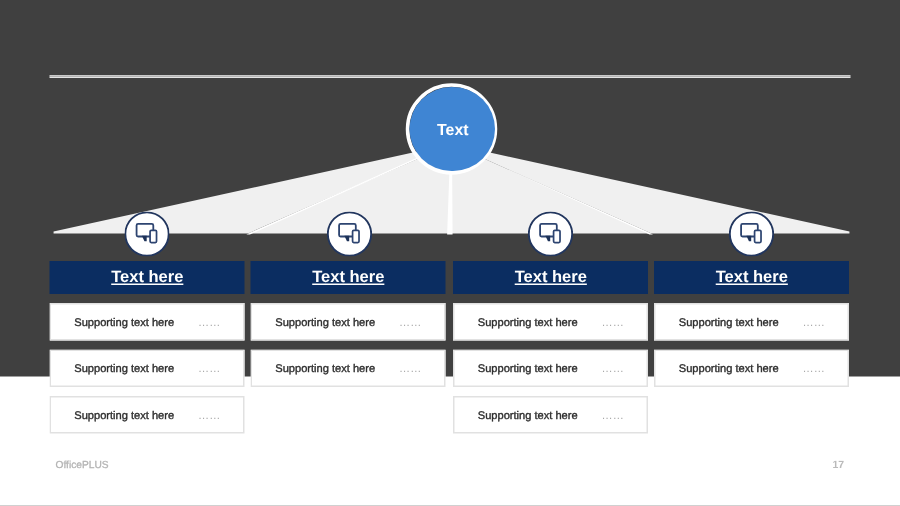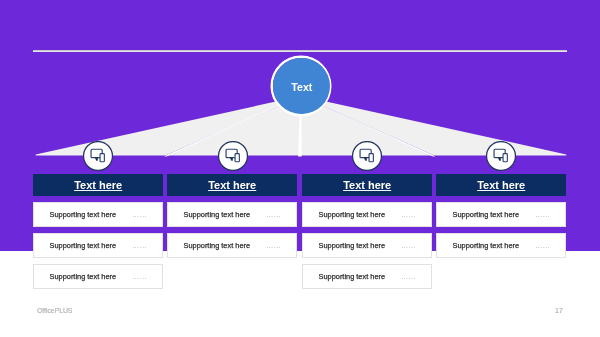--- a/index.html
+++ b/index.html
@@ -1,17 +1,17 @@
 <!DOCTYPE html>
 <html><head>
 <meta charset="utf-8">
 <style>
   html,body{margin:0;padding:0;background:#fff;}
   body{width:600px;height:337px;font-family:"Liberation Sans",sans-serif;overflow:hidden;}
-  #slide{position:relative;width:600px;height:251px;background:#6d28d9;}
+  #slide{position:relative;width:600px;height:251px;background:#404040;}
   .banner,.cell,#brand,#pageno,#hub .lbl{will-change:transform;}
   #topline{position:absolute;left:33px;top:50px;width:533.6px;height:1px;background:#c9c9c9;}
   #topline2{position:absolute;left:33px;top:51px;width:533.6px;height:1px;background:#e3e3e3;}
   #fan{position:absolute;left:0;top:0;width:600px;height:337px;}
   #hub{position:absolute;left:273.1px;top:57.8px;width:56.5px;height:56.5px;border-radius:50%;background:#3f85d3;}
   #hub .lbl{position:absolute;inset:0;display:flex;align-items:center;justify-content:center;color:#fff;
             font-size:10.6px;font-weight:bold;padding-top:1.6px;padding-left:1.2px;box-sizing:border-box;}
   .col{position:absolute;left:0;top:0;}
   .iconwrap{position:absolute;width:30px;height:30px;}
   .banner{position:absolute;background:#0b2d61;color:#fff;display:flex;align-items:center;justify-content:center;

